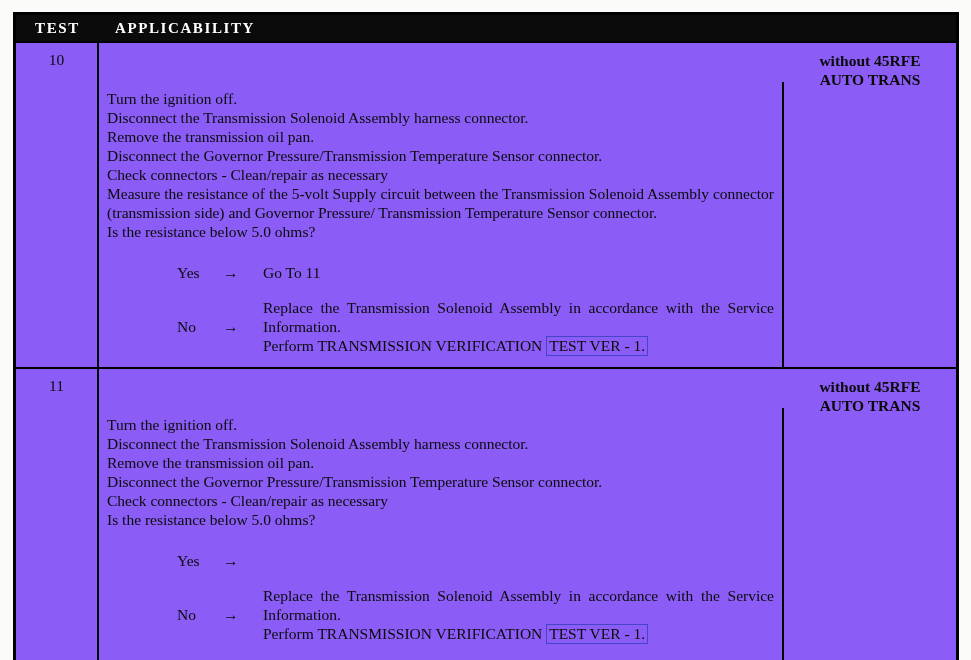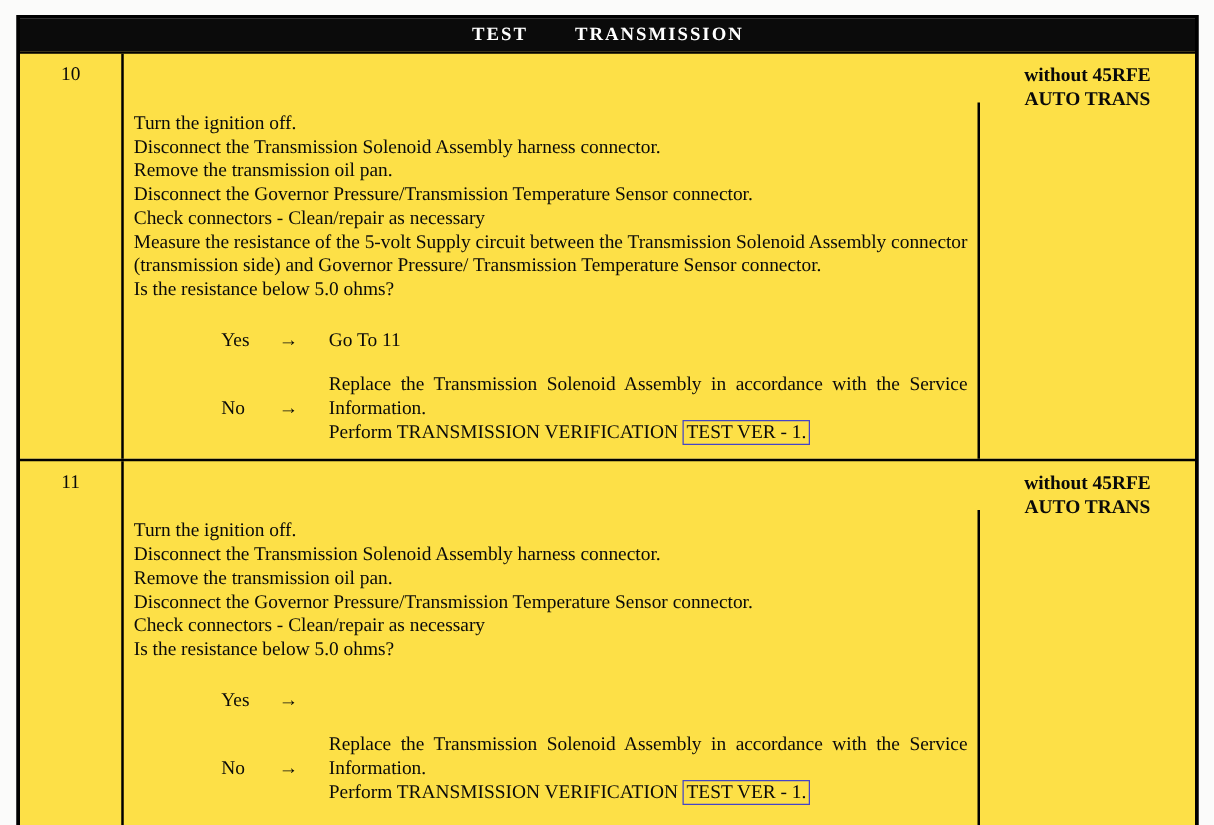--- a/index.html
+++ b/index.html
@@ -21,37 +21,36 @@
     width: 100%;
     border: 3px solid #000;
     background: #fff;
   }
   
   .thead {
     display: flex;
     background: #0b0b0b;
     color: #ffffff;
     font-weight: bold;
-    justify-content: center;
   }
   .th {
     font-size: 15px;
     letter-spacing: 1.6px;
     text-align: center;
     padding: 5px 0 4px 0;
   }
   .col-test { width: 83px; flex: none; }
   .col-action { flex: 1 1 auto; min-width: 0; }
   .col-app { width: 172px; flex: none; }
   
   .trow {
     display: flex;
     border-top: 2px solid #000;
     min-height: 306px;
-    background: #fde047;
+    background: #8b5cf6;
   }
   .td { font-size: 15.5px; line-height: 19px; }
   .td.test {
     width: 83px; flex: none;
     border-right: 2px solid #000;
     text-align: center;
     padding-top: 7px;
   }
   .td.action {
     flex: 1 1 auto; min-width: 0;
@@ -86,21 +85,21 @@
   }
 </style>
 </head>
 <body>
 
 <div class="page">
   <div class="doc-table">
 
     <div class="thead">
       <div class="th col-test">TEST</div>
-      <div class="th col-app">TRANSMISSION</div>
+      <div class="th col-app">APPLICABILITY</div>
     </div>
 
     <div class="trow">
       <div class="td test">10</div>
       <div class="td action">
         <div class="step">Turn the ignition off.</div>
         <div class="step">Disconnect the Transmission Solenoid Assembly harness connector.</div>
         <div class="step">Remove the transmission oil pan.</div>
         <div class="step">Disconnect the Governor Pressure/Transmission Temperature Sensor connector.</div>
         <div class="step">Check connectors - Clean/repair as necessary</div>

